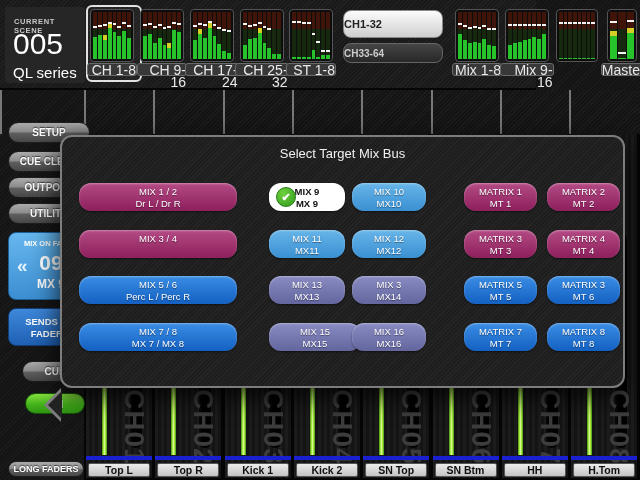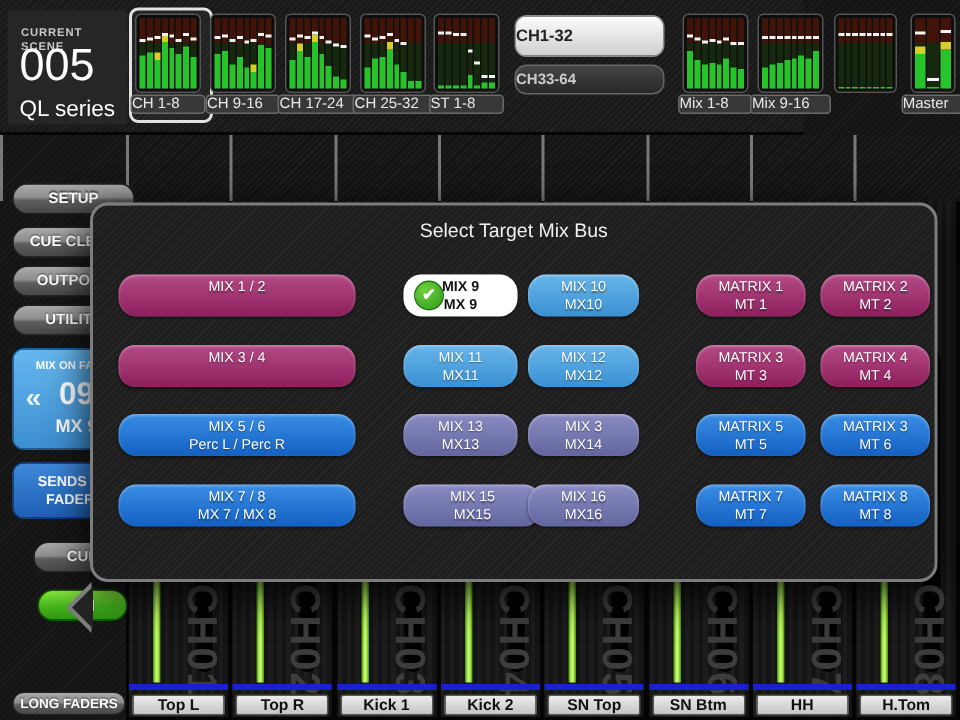--- a/index.html
+++ b/index.html
@@ -17,21 +17,21 @@
   #scene-number{left:8px;top:20px;font-size:30px;color:#fff;}
   #scene-series{left:8px;top:57px;font-size:15px;color:#fff;}
 
   .sel-frame{border:2px solid #e2e2e2;border-radius:6px;background:rgba(255,255,255,.04);}
   .meter-block{background:#0d0d0d;border:1px solid #555;border-radius:4px;top:9px;height:53px;padding:2px;box-sizing:border-box;display:flex;gap:1px;}
   .mbar{flex:1;position:relative;background:linear-gradient(#401409 0 36%,#16280d 36% 100%);}
   .mlit{position:absolute;left:0;right:0;bottom:0;background:#27c32a;}
   .mlit.ycap:before{content:"";position:absolute;left:0;right:0;top:-5px;height:5px;background:#d4ce25;}
   .mmark{position:absolute;left:0;right:0;height:2px;background:#f2f2f2;}
   .meter-label{top:63px;height:13px;background:#383838;border:1px solid #6a6a6a;border-radius:3px;
-    color:#e9e9e9;font-size:10px;line-height:12px;text-align:left;box-sizing:border-box;}
+    color:#e9e9e9;font-size:14px;line-height:12px;text-align:right;box-sizing:border-box;}
 
   .layer-btn{left:343px;width:100px;border-radius:8px;text-align:left;box-sizing:border-box;}
   #layer-btn-1{top:10px;height:28px;background:linear-gradient(#fcfcfc,#cfcfcf);border:1px solid #8a8a8a;
     color:#222;font-size:11px;font-weight:bold;line-height:27px;}
   #layer-btn-2{top:43px;height:20px;background:linear-gradient(#454545,#282828);border:1px solid #666;
     color:#ccc;font-size:10px;font-weight:bold;line-height:19px;}
 
   
   .cell{top:90px;height:44px;box-sizing:border-box;border-left:2px solid #787878;
     background:repeating-linear-gradient(135deg,#1d1d1d 0 1px,#141414 1px 3px);}
@@ -502,20 +502,21 @@
   <div id="btn-on" class="abs">ON</div>
   <div id="btn-longfaders" class="abs side-pill">LONG FADERS</div>
 
   <div id="dialog" class="abs">
     <div id="arrow-outer" class="abs"></div>
     <div id="arrow-inner" class="abs"></div>
     <div id="dialog-title" class="abs">Select Target Mix Bus</div>
     <div id="dialog-buttons">
         <div class="dlg-btn magenta" style="left: 17px; top: 46px; width: 158px;">
           <div>MIX 1 / 2</div>
+          <div>Dr L / Dr R</div>
         </div>
         <div class="dlg-btn magenta" style="left: 17px; top: 93px; width: 158px; border-radius: 11px;">
           <div>MIX 3 / 4</div>
         </div>
         <div class="dlg-btn blue" style="left: 17px; top: 139px; width: 158px;">
           <div>MIX 5 / 6</div>
           <div>Perc L / Perc R</div>
         </div>
         <div class="dlg-btn blue" style="left: 17px; top: 186px; width: 158px;">
           <div>MIX 7 / 8</div>

